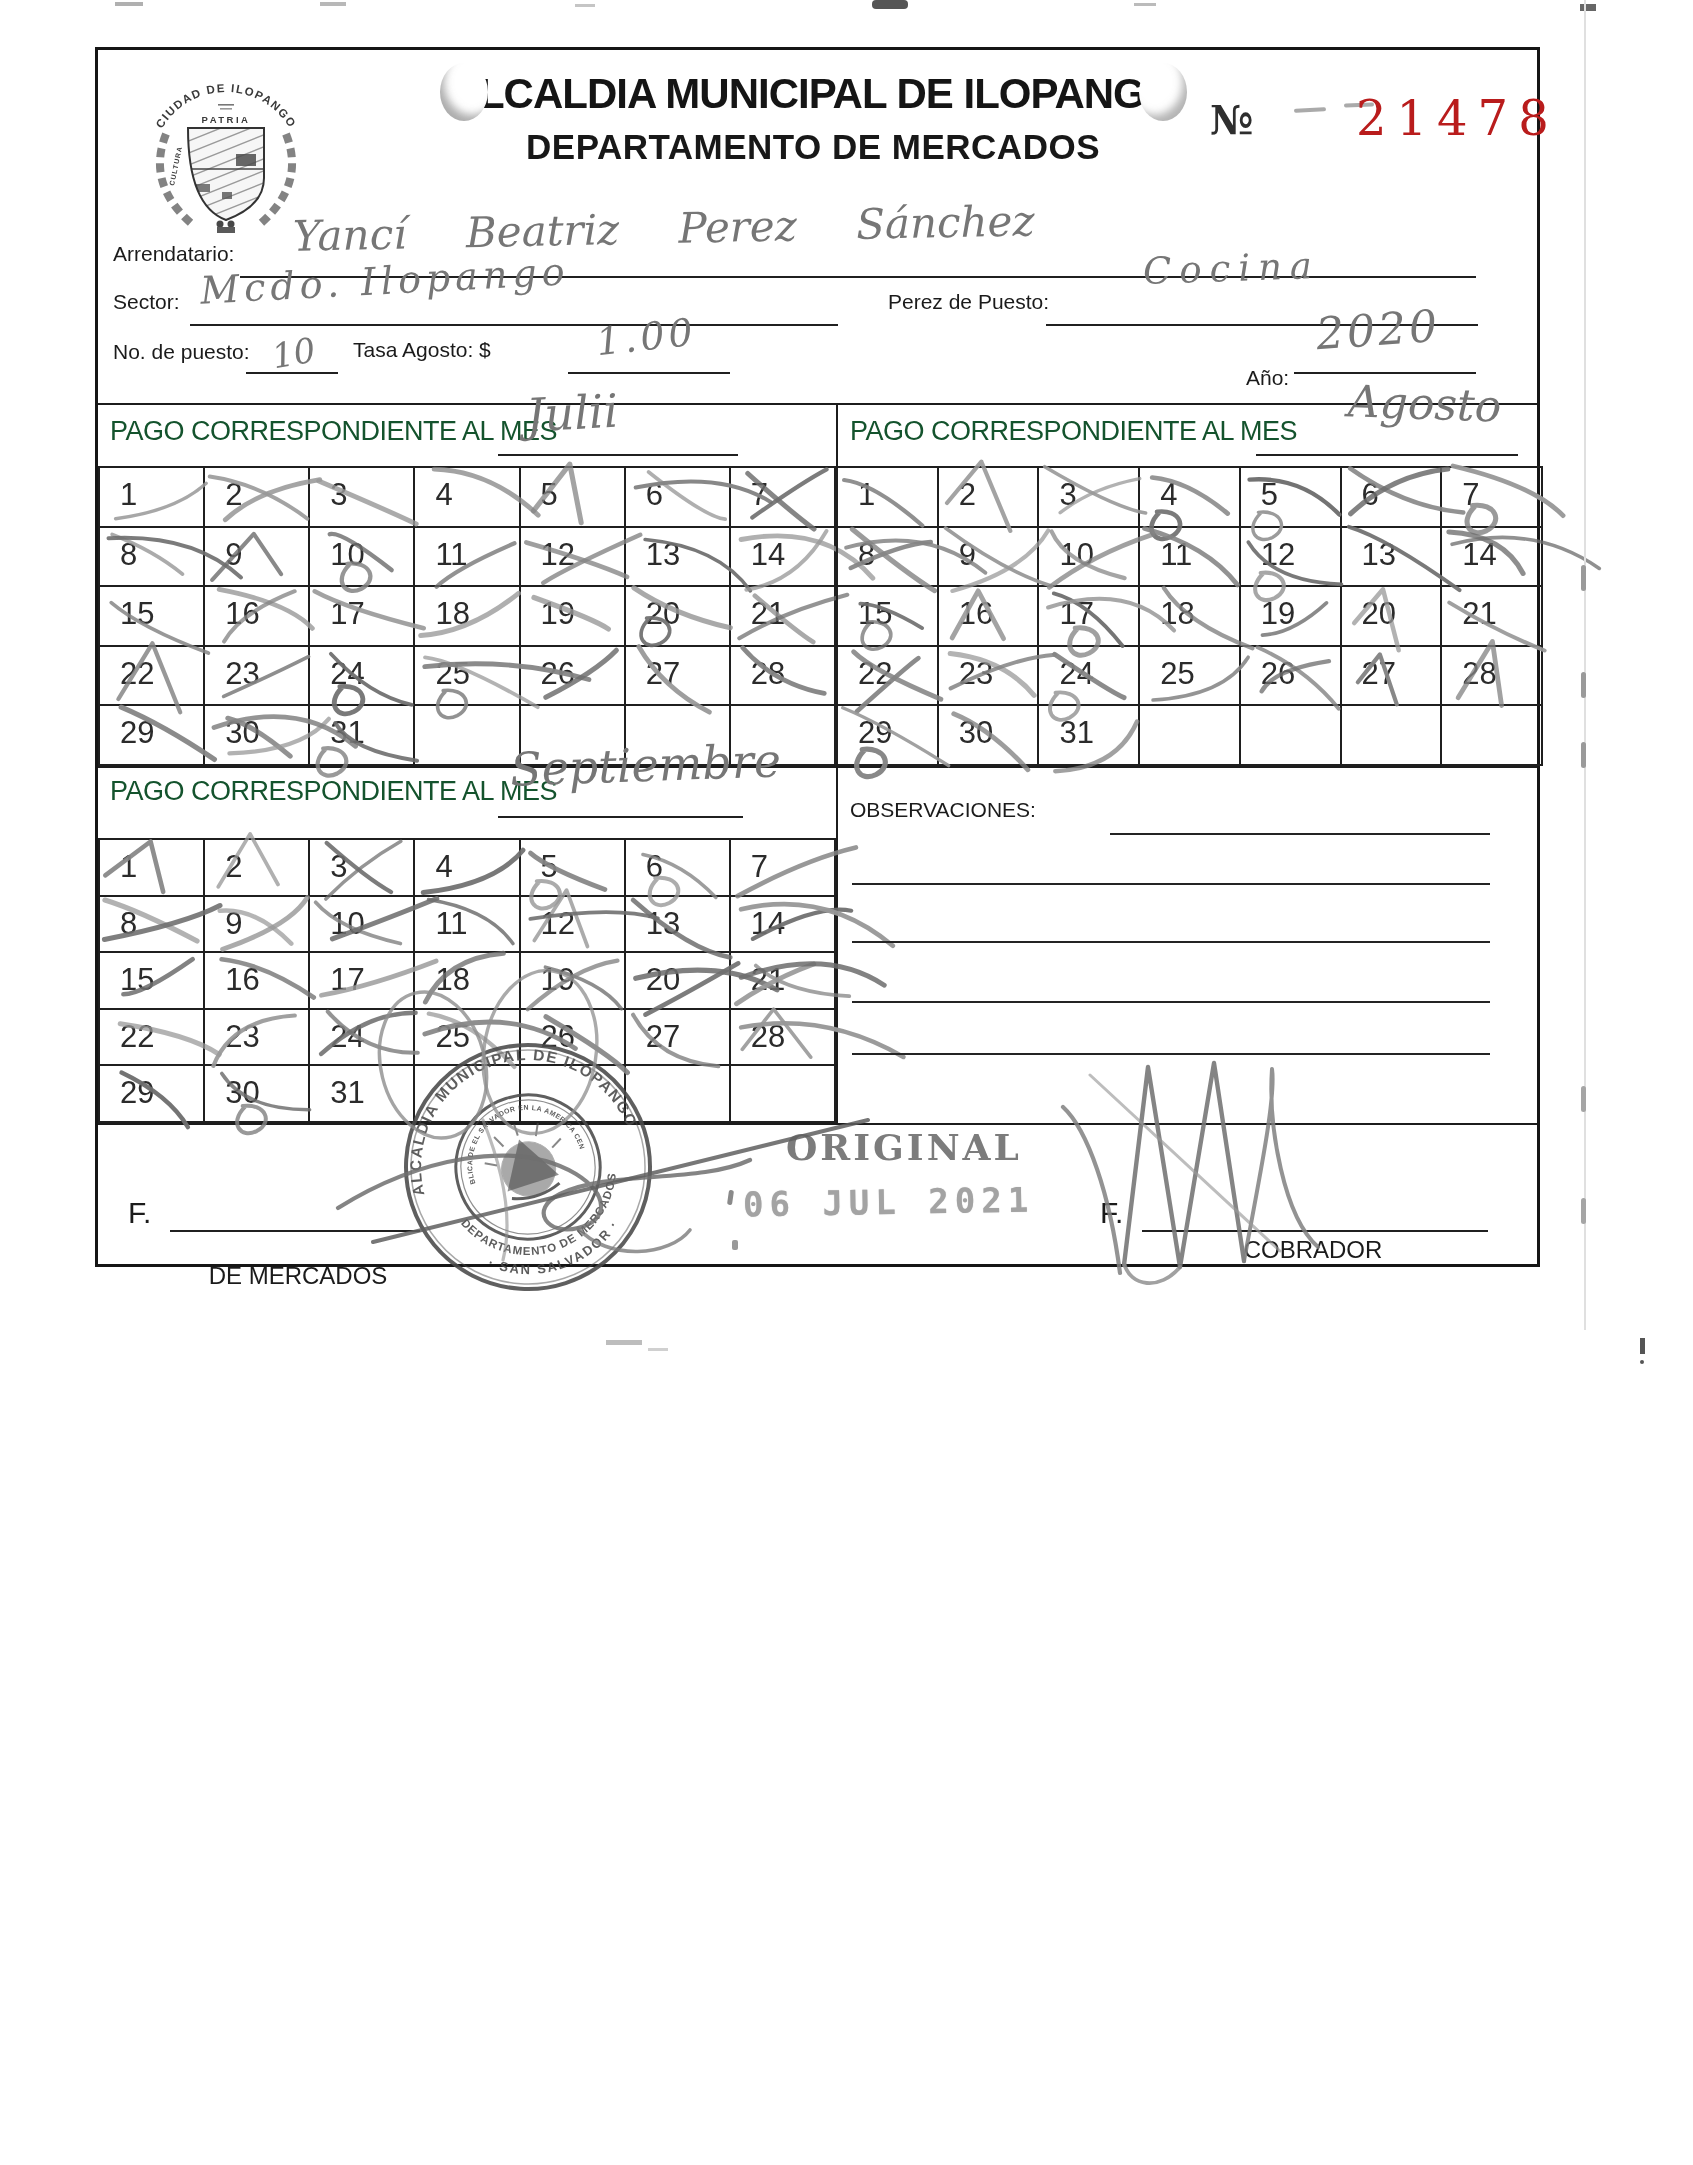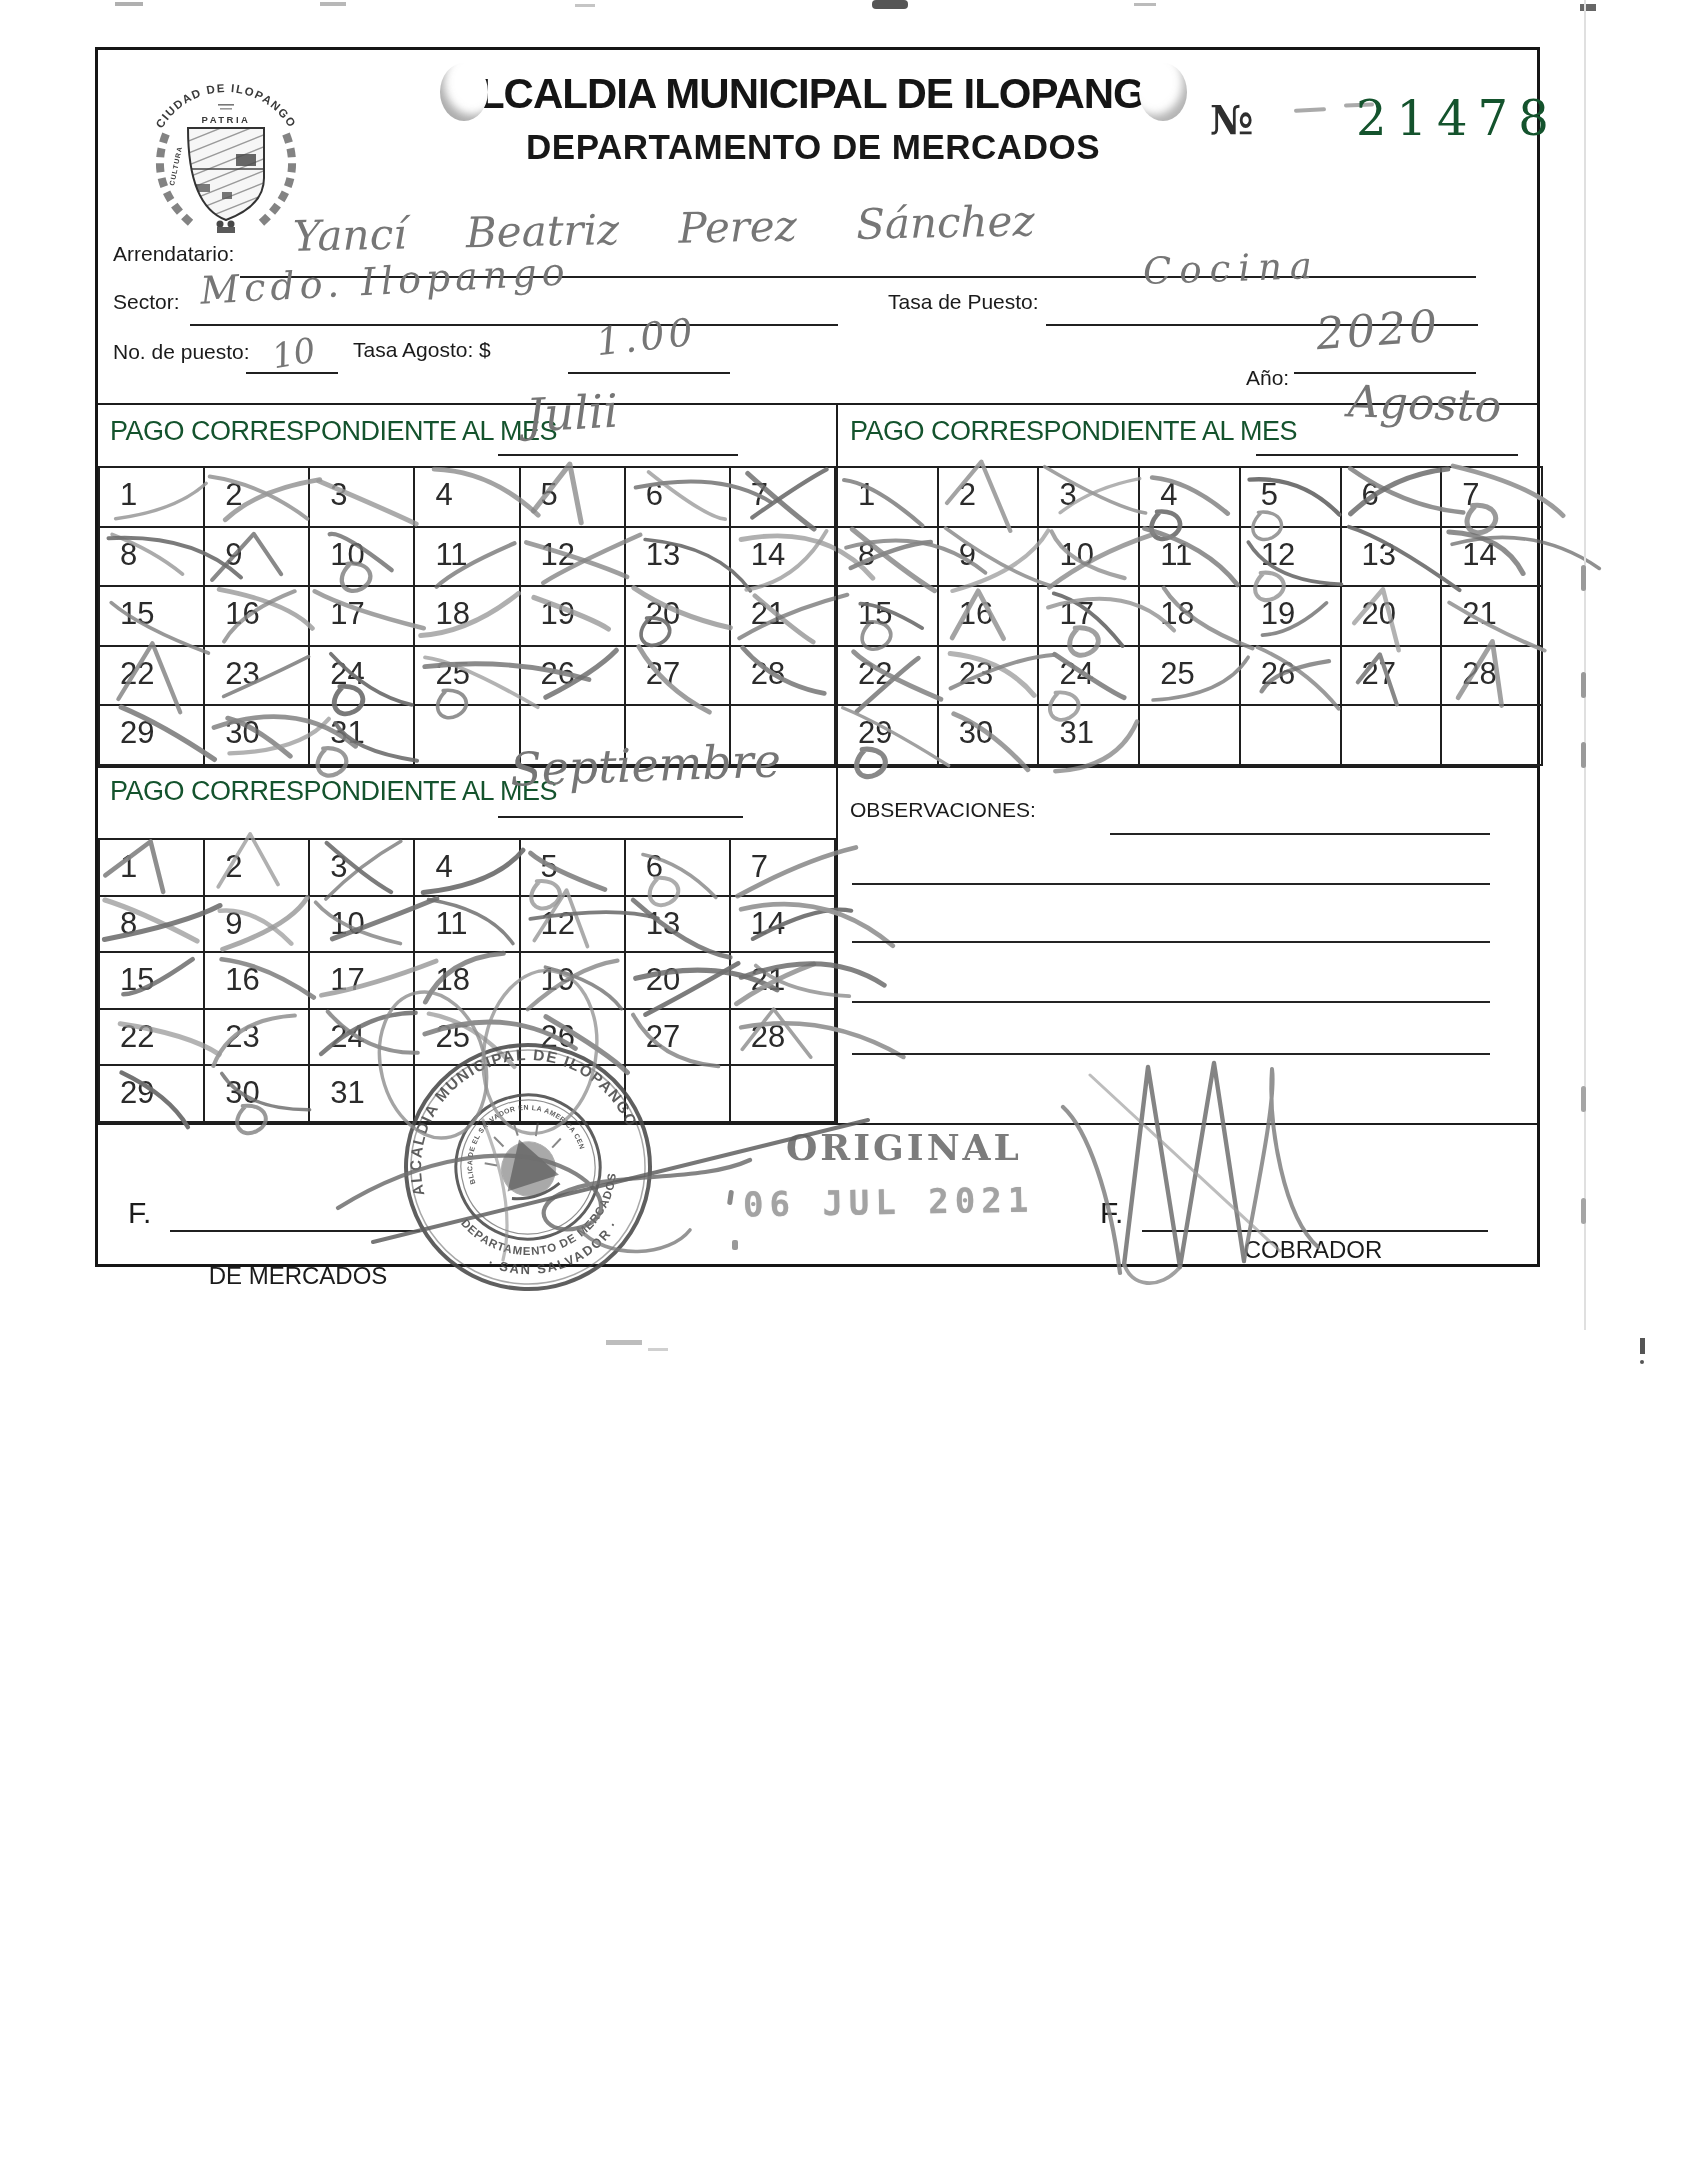--- a/index.html
+++ b/index.html
@@ -9,21 +9,21 @@
   .doc *{box-sizing:border-box;}
   
   .title-wrap{position:absolute;left:315px;top:20px;width:800px;text-align:center;}
   .title1{position:relative;font-size:42px;font-weight:bold;letter-spacing:-1px;color:#151515;white-space:nowrap;}
   .title2{margin-top:9px;font-size:35px;font-weight:bold;letter-spacing:.5px;color:#181818;}
   .occ{position:relative;display:inline-block;}
   .occ::after{content:'';position:absolute;left:-10px;top:-7px;width:48px;height:58px;border-radius:50%;
     background:#fff;box-shadow:inset 8px -10px 9px -4px rgba(105,105,105,.55);}
   .occ-r::after{box-shadow:inset -8px -10px 9px -4px rgba(105,105,105,.5);left:-6px;}
   .no-label{position:absolute;left:1112px;top:46px;font-family:"DejaVu Serif",serif;font-weight:bold;font-size:40px;color:#2e2e2e;}
-  .no-digits{position:absolute;left:1258px;top:40px;font-family:"DejaVu Serif",serif;font-size:48px;color:#14532d;letter-spacing:10px;}
+  .no-digits{position:absolute;left:1258px;top:40px;font-family:"DejaVu Serif",serif;font-size:48px;color:#b91c1c;letter-spacing:10px;}
   .smudge{position:absolute;background:#aaa;border-radius:2px;}
   
   .flabel{position:absolute;font-size:21px;color:#1b1b1b;white-space:nowrap;}
   .fline{position:absolute;border-top:2.5px solid #202020;height:0;}
   .hw{position:absolute;font-family:"DejaVu Serif",serif;font-style:italic;color:#767676;white-space:nowrap;line-height:1;}
   
   .hline{position:absolute;border-top:2.5px solid #1c1c1c;height:0;}
   .vline{position:absolute;border-left:2.5px solid #1c1c1c;width:0;}
   
   .cal-label{position:absolute;font-size:27px;font-weight:normal;letter-spacing:-0.5px;color:#14532d;white-space:nowrap;}
@@ -102,21 +102,21 @@
   <div class="no-digits">21478</div>
 
   <div class="flabel" style="left:15px;top:192px;">Arrendatario:</div>
   <div class="fline" style="left:142px;top:226px;width:1236px;"></div>
   <div class="hw" style="left:195px;top:158px;font-size:42px;word-spacing:46px;transform:rotate(-1.2deg);">Yancí Beatriz Perez Sánchez</div>
 
   <div class="flabel" style="left:15px;top:240px;">Sector:</div>
   <div class="fline" style="left:92px;top:274px;width:648px;"></div>
   <div class="hw" style="left:102px;top:212px;font-size:38px;letter-spacing:5px;transform:rotate(-3deg);">Mcdo. Ilopango</div>
 
-  <div class="flabel" style="left:790px;top:240px;">Tasa de Puesto:</div>
+  <div class="flabel" style="left:790px;top:240px;">Perez de Puesto:</div>
   <div class="fline" style="left:948px;top:274px;width:432px;"></div>
   <div class="hw" style="left:1045px;top:200px;font-size:37px;letter-spacing:8px;transform:rotate(-2deg);">Cocina</div>
 
   <div class="flabel" style="left:15px;top:290px;">No. de puesto:</div>
   <div class="fline" style="left:148px;top:322px;width:92px;"></div>
   <div class="hw" style="left:174px;top:286px;font-size:34px;transform:rotate(-10deg);">10</div>
 
   <div class="flabel" style="left:255px;top:288px;">Tasa Agosto: $</div>
   <div class="fline" style="left:470px;top:322px;width:162px;"></div>
   <div class="hw" style="left:498px;top:268px;font-size:38px;letter-spacing:4px;transform:rotate(-6deg);">1.00</div>

